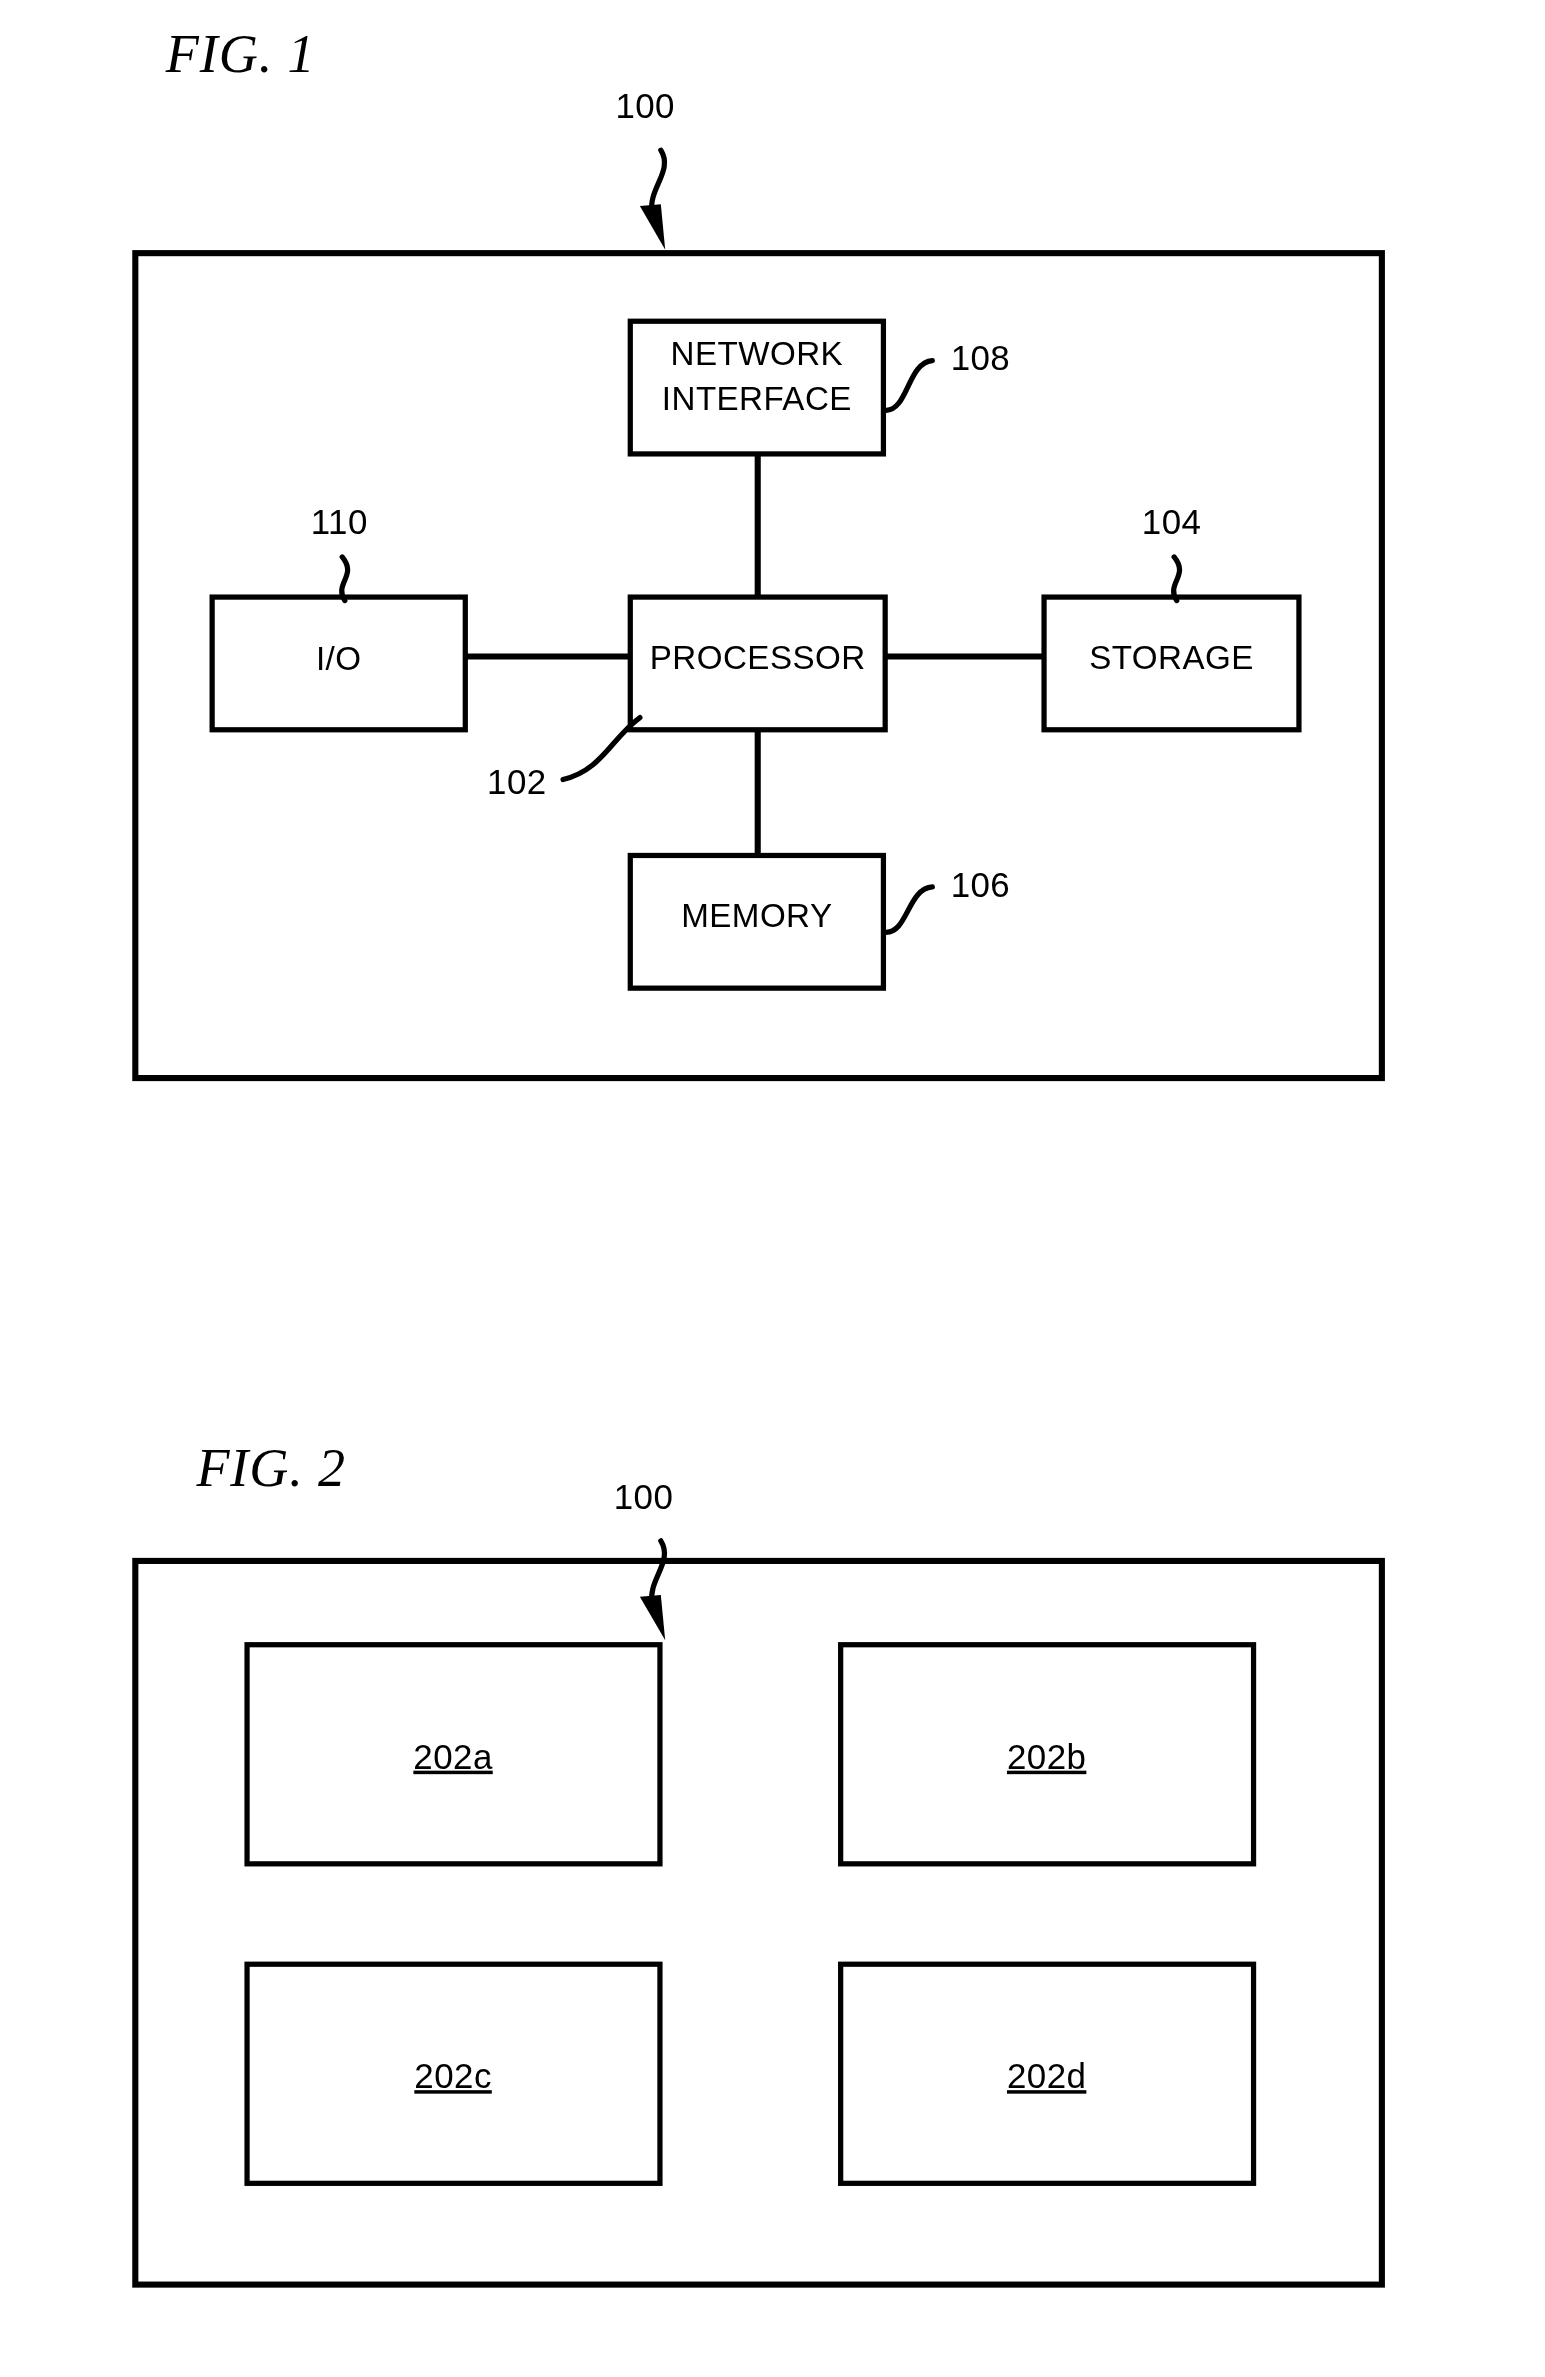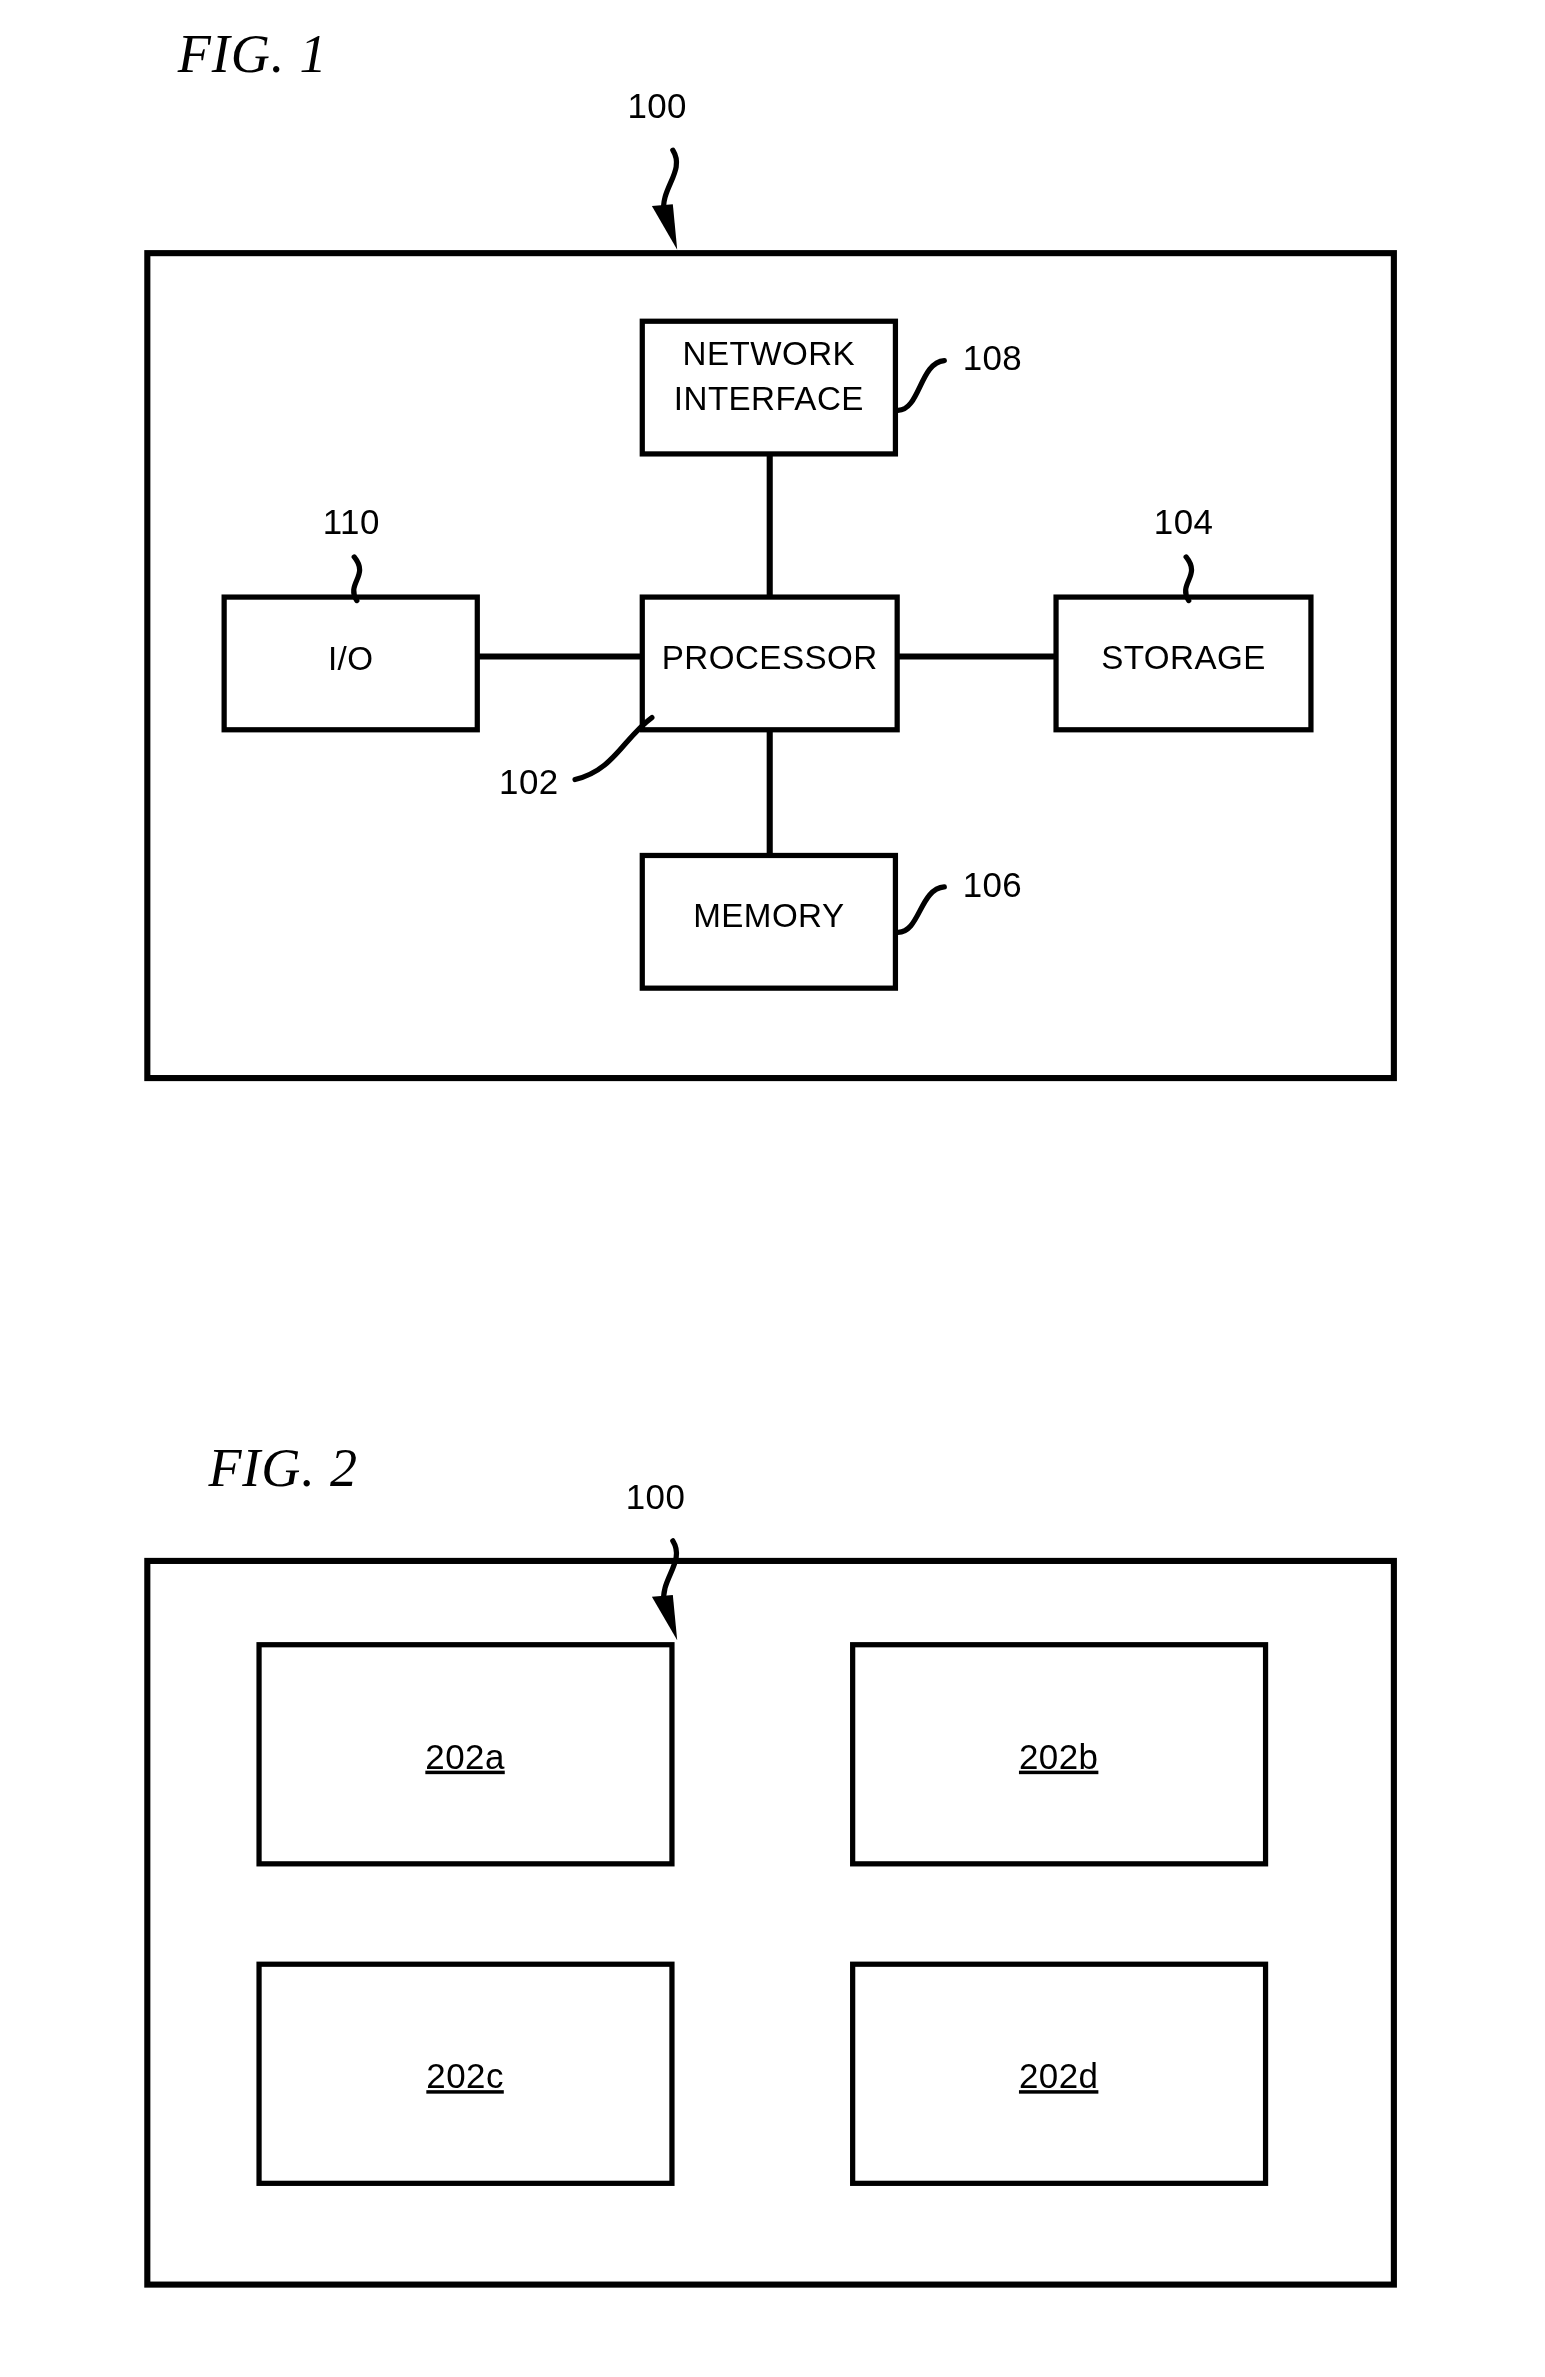--- a/index.html
+++ b/index.html
@@ -10,21 +10,21 @@
   }
   body {
     width: 1546px;
     height: 2377px;
     position: relative;
     font-family: "Liberation Sans", sans-serif;
     overflow: hidden;
   }
   #sheet {
     position: absolute;
-    left: 12px; top: 0;
+    left: 0; top: 0;
     width: 1229px;
     height: 2377px;
   }
   svg.figure-svg {
     display: block;
   }
   
   .fig-title {
     font-family: "Liberation Serif", "DejaVu Serif", serif;
     font-style: italic;

